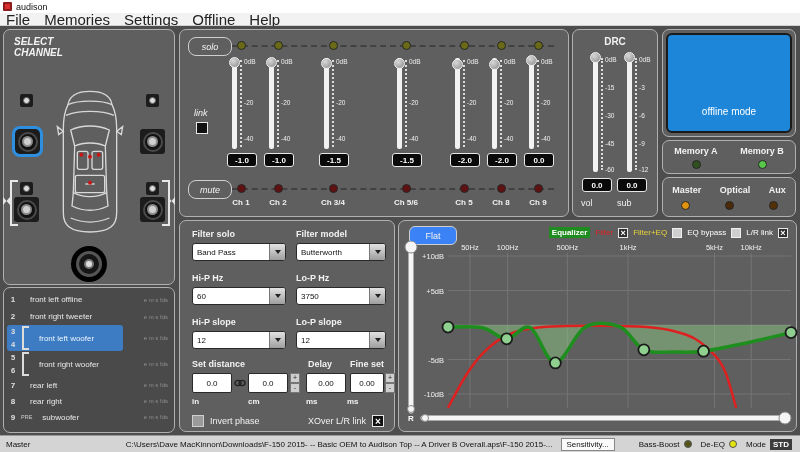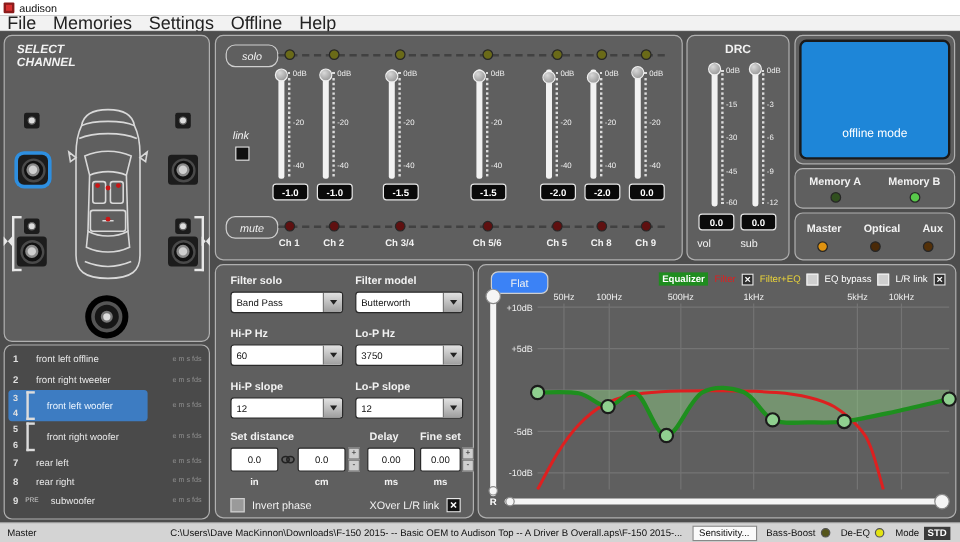--- a/index.html
+++ b/index.html
@@ -60,21 +60,21 @@
   .memlbl{font-size:9px;font-weight:600;color:#f2f2f2}
   .ledrow{position:absolute;width:100%;display:flex;justify-content:space-around;align-items:center}
   .led2{width:9px;height:9px;border-radius:50%;border:1px solid #262626;box-sizing:border-box}
   
   .flabel{position:absolute;font-size:9px;font-weight:600;color:#f2f2f2}
   .fselect{position:absolute;height:18px;background:#fff;border:1px solid #2a2a2a;border-radius:3px;display:flex;align-items:center;box-sizing:border-box;overflow:hidden}
   .fselect .txt{flex:1;font-size:8px;color:#111;padding-left:4px}
   .fselect .arrow{width:15px;height:100%;background:linear-gradient(#e2e2e2,#9e9e9e);border-left:1px solid #777;display:flex;align-items:center;justify-content:center}
   .fselect .arrow:after{content:"";width:0;height:0;border-left:3px solid transparent;border-right:3px solid transparent;border-top:4px solid #222}
   .fbox{position:absolute;height:20px;background:#fff;border:1px solid #2a2a2a;border-radius:2px;color:#111;font-size:8px;display:flex;align-items:center;justify-content:center;box-sizing:border-box}
-  .unit{position:absolute;font-size:8px;font-weight:600;color:#f2f2f2;width:40px;text-align:center}
+  .unit{position:absolute;font-size:8px;font-weight:600;color:#f2f2f2;width:40px;text-align:left}
   .spin{position:absolute;width:10px;height:20px;display:flex;flex-direction:column}
   .spin div{flex:1;background:#cfcfcf;border:1px solid #777;font-size:7px;line-height:8px;text-align:center;color:#222;box-sizing:border-box}
   .chklight{width:12px;height:12px;background:#9a9a9a;border:1px solid #cfcfcf;box-sizing:border-box}
   .xmark{color:#fff;font-size:10px;font-weight:bold;line-height:11px;display:block;text-align:center}
   .frowlbl{font-size:9px;color:#f2f2f2}
   
   .flatbtn{position:absolute;left:10px;top:5px;width:46px;height:17px;border:1px solid #cfcfcf;border-radius:6px;background:#3b82f6;color:#f2f2f2;font-size:9px;display:flex;align-items:center;justify-content:center}
   .legend{position:absolute;right:8px;top:6px;display:flex;align-items:center;gap:5px}
   .legbadge{background:#1f8c1f;color:#fff;font-size:8px;font-weight:bold;padding:1px 3px}
   .legtxt{font-size:8px;font-weight:normal}
@@ -84,21 +84,21 @@
   .eqsvg{position:absolute;left:0;top:20px}
   .grid{stroke:#747474;stroke-width:1}
   .xlab,.ylab{fill:#f0f0f0;font-size:7.5px;font-family:"Liberation Sans",sans-serif}
   .rlab{fill:#fff;font-size:8px;font-weight:bold;font-family:"Liberation Sans",sans-serif}
   .sld{stroke:#f5f5f5;stroke-width:5;stroke-linecap:round}
   .sldh{fill:#f5f5f5;stroke:#8a8a8a;stroke-width:1}
   
   .statusbar{position:absolute;left:0;top:435px;width:800px;height:17px;background:#d4d4d4;border-top:1px solid #9a9a9a;display:flex;align-items:center;box-sizing:border-box;font-size:8px;color:#111}
   .sb-ready{margin-left:6px}
   .sb-path{margin-left:auto;margin-right:8px;white-space:nowrap}
-  .sb-btn{background:#fafafa;border:1px solid #888;padding:1px 5px;font-size:8px;color:#111;margin-right:8px;white-space:nowrap}
+  .sb-btn{background:#fafafa;border:1px solid #888;padding:1px 5px;font-size:8px;color:#111;margin-right:24px;white-space:nowrap}
   .sb-item{display:flex;align-items:center;gap:4px;margin-right:9px;white-space:nowrap}
   .sb-led{width:8px;height:8px;border-radius:50%;border:1px solid #555;box-sizing:border-box}
   .sb-badge{background:#3c3c3c;color:#fff;font-size:8px;font-weight:bold;padding:1px 3px;margin-right:4px}
 </style>
 </head>
 <body>
 
 <div class="titlebar">
   <div class="appicon"></div>
   <span class="titletext">audison</span>

